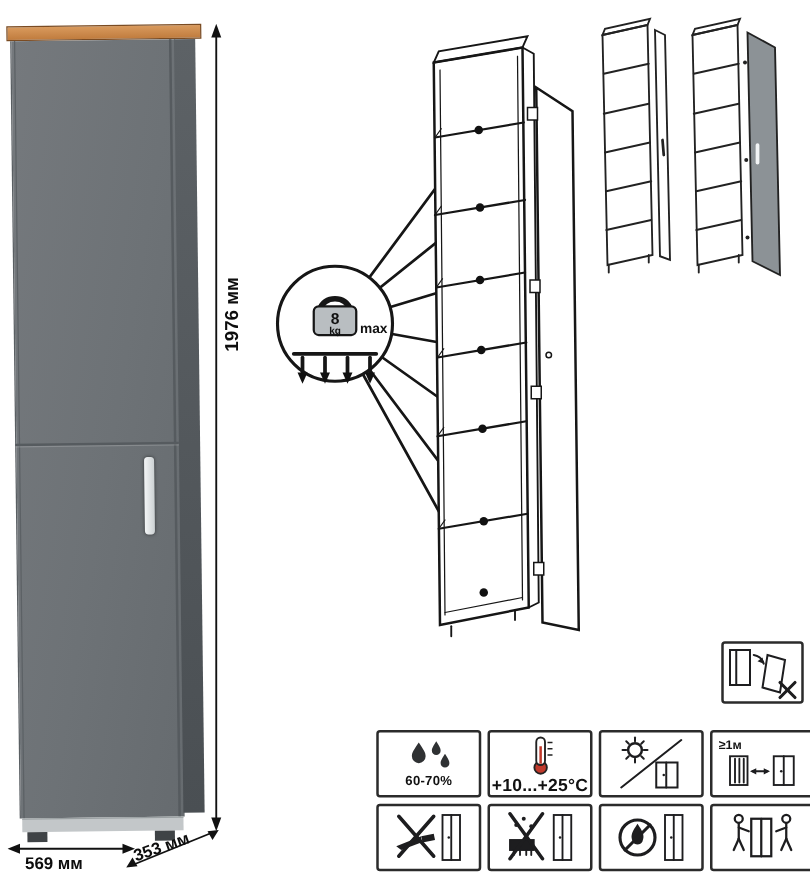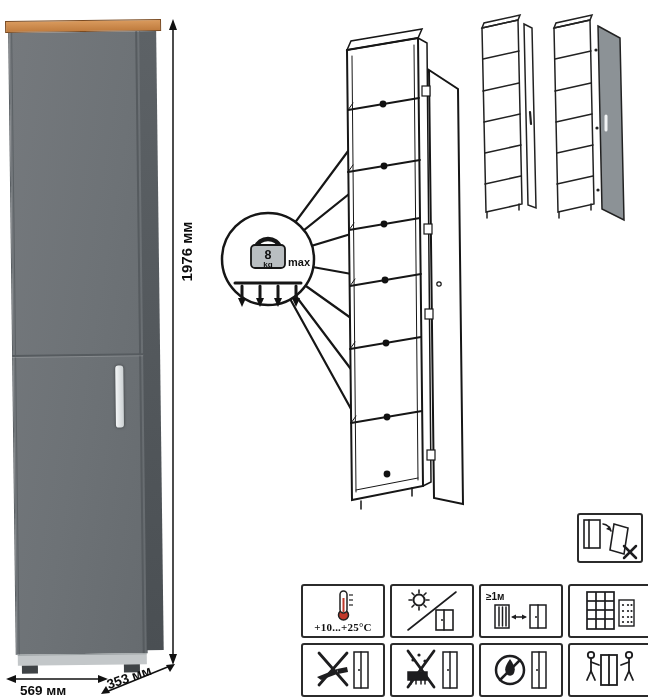--- a/index.html
+++ b/index.html
@@ -28,21 +28,21 @@
   .dim{font-weight:bold;font-size:13.5px;white-space:nowrap;color:#0d0d0d;}
   .dim-height{left:131px;top:243px;width:110px;text-align:center;transform:rotate(-90deg);font-size:15px;}
   .dim-width{left:20px;top:683px;}
   .dim-depth{left:106px;top:670px;transform:rotate(-19deg);}
 
   
   .row{display:flex;gap:5px;}
   .icon-box{box-sizing:border-box;width:84px;height:54px;border:2px solid #2b2b2b;border-radius:3px;
             background:#fff;display:flex;flex-direction:column;align-items:center;justify-content:center;gap:1px;}
   .icon-label{font-weight:bold;font-size:10.5px;line-height:1;letter-spacing:.2px;}
-  .icon-label.small{font-size:11px;font-family:Liberation Serif, serif;}
+  .icon-label.small{font-size:14px;}
   .hd-label{align-self:flex-start;margin:1px 0 0 5px;font-weight:bold;font-size:10px;line-height:1;}
   svg{display:block;}
 </style>
 </head>
 <body>
 
 <div class="stage">
 
   <div class="cab">
     <div class="cab-top"></div>
@@ -196,20 +196,30 @@
         <polygon points="31,15 26,13 30,10" fill="#1d1d1f" stroke="none"></polygon>
         <polygon points="34,8 48,12 44,38 30,34" fill="#fff"></polygon>
         <line x1="44" y1="30" x2="56" y2="42" stroke-width="2.5"></line>
         <line x1="56" y1="30" x2="44" y2="42" stroke-width="2.5"></line>
       </g>
     </svg>
   </div>
 
   <div class="abs row" style="left:301px;top:584px;">
 
+    <div class="icon-box">
+      <svg width="56" height="28" viewBox="0 0 56 28">
+        <g fill="#2f3133">
+          <path d="M20,3 C16,9 14.5,11 14.5,14 A5.5,5.5 0 1 0 25.5,14 C25.5,11 24,9 20,3 Z"></path>
+          <path d="M34,2 C31.5,6 30.5,7.5 30.5,9.5 A3.5,3.5 0 1 0 37.5,9.5 C37.5,7.5 36.5,6 34,2 Z"></path>
+          <path d="M41,12 C38.5,16 37.5,17.5 37.5,19.5 A3.5,3.5 0 1 0 44.5,19.5 C44.5,17.5 43.5,16 41,12 Z"></path>
+        </g>
+      </svg>
+      <span class="icon-label">60-70%</span>
+    </div>
 
     <div class="icon-box">
       <svg width="56" height="32" viewBox="0 0 56 32">
         <circle cx="28.5" cy="26" r="5" fill="#c0392b" stroke="#222" stroke-width="1.5"></circle>
         <rect x="25" y="2" width="7" height="22" rx="3.5" fill="#fff" stroke="#222" stroke-width="1.5"></rect>
         <rect x="27.5" y="9" width="2" height="14" fill="#c0392b"></rect>
         <g stroke="#222" stroke-width="1.2">
           <line x1="34" y1="6" x2="38" y2="6"></line>
             <line x1="34" y1="11" x2="38" y2="11"></line>
           <line x1="34" y1="16" x2="38" y2="16"></line>

